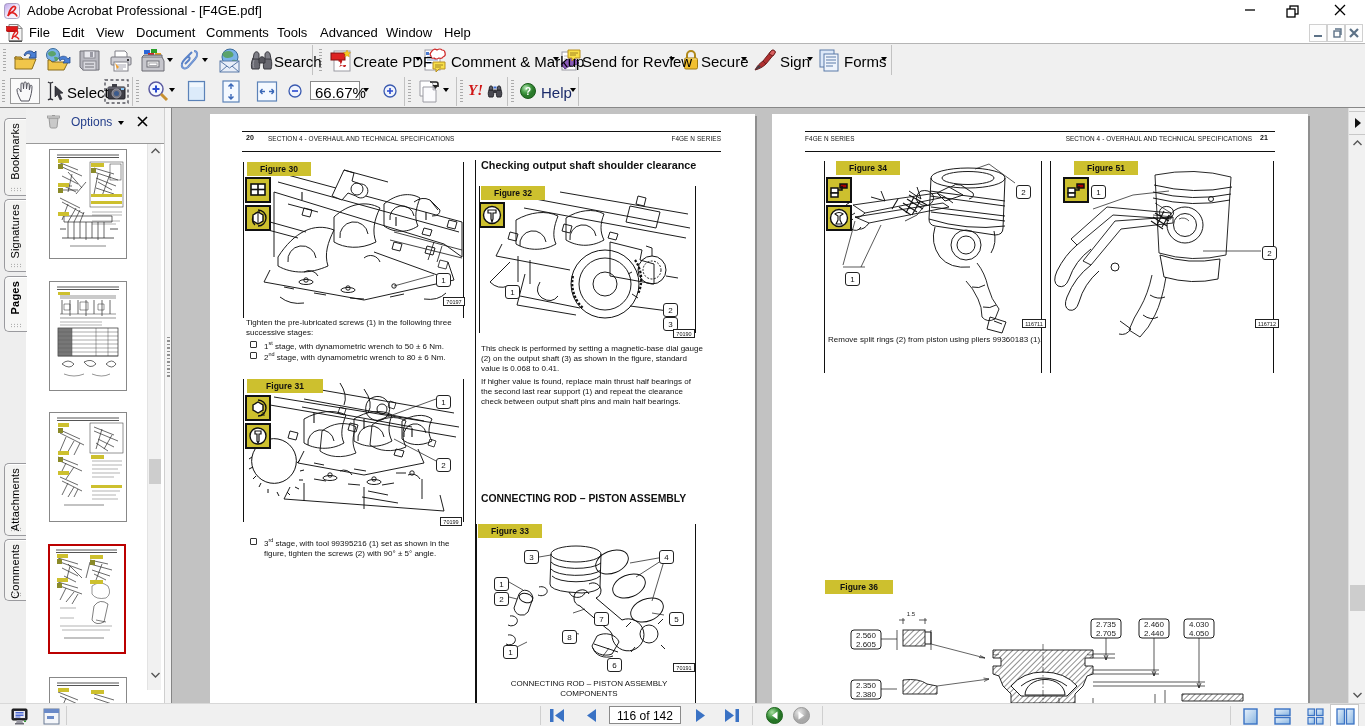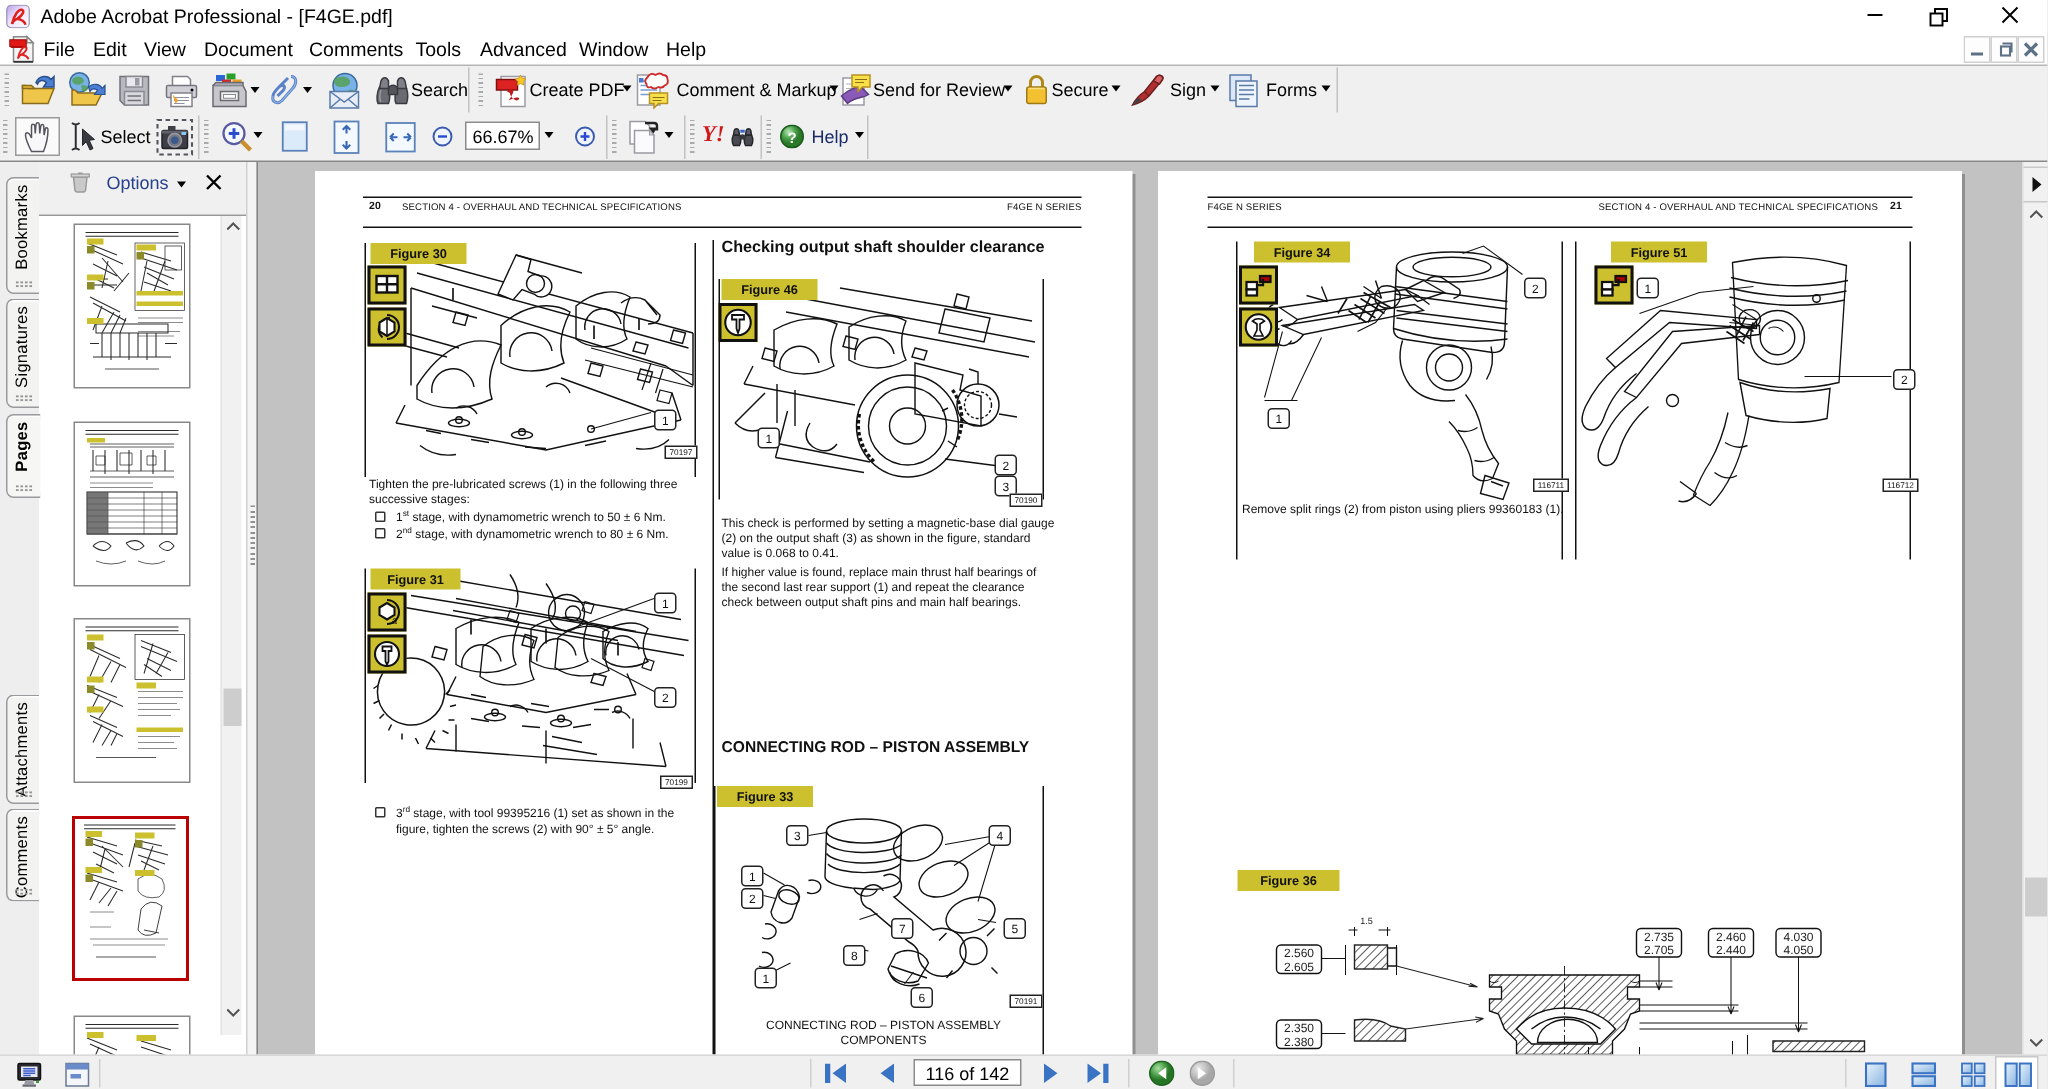--- a/index.html
+++ b/index.html
@@ -10,21 +10,21 @@
 #titlebar{left:0;top:0;width:1365px;height:22px;background:#fff;}
 #title-text{left:27px;top:3px;font-size:13px;color:#000;}
 
 #menubar{left:0;top:22px;width:1186px;height:21px;background:#fff;}
 .menu-item{position:absolute;top:3px;font-size:13px;color:#000;}
 
 #tb1{left:0;top:44px;width:1365px;height:32px;background:#f0f0f0;}
 #tb2{left:0;top:76px;width:1365px;height:31px;background:#f0f0f0;}
 .tbsep{position:absolute;top:1px;bottom:1px;width:1px;background:#c2c2c2;}
 .grip{position:absolute;width:3px;background-image:repeating-linear-gradient(to bottom,#aaa 0,#aaa 1px,#f0f0f0 1px,#f0f0f0 3px);}
-.tbtext{position:absolute;font-size:12px;letter-spacing:0;color:#000;white-space:nowrap;}
+.tbtext{position:absolute;font-size:15px;letter-spacing:0;color:#000;white-space:nowrap;}
 .drop{position:absolute;width:0;height:0;border-left:3.5px solid transparent;border-right:3.5px solid transparent;border-top:4px solid #000;}
 
 #main{left:0;top:107px;width:1365px;height:596px;background:#f0f0f0;border-top:1px solid #888;}
 #tabstrip{left:0;top:0;width:26px;height:596px;background:#eee;}
 .vtab{position:absolute;left:4px;width:22px;background:#f3f3f2;border:1px solid #9a9a9e;border-right:none;border-radius:5px 0 0 5px;box-shadow:inset 0 1px 0 #fff;}
 .vtab span{position:absolute;left:4px;top:4px;writing-mode:vertical-rl;transform:rotate(180deg);white-space:nowrap;font-size:11px;color:#000;letter-spacing:0.2px;}
 .vtab:after{content:"";position:absolute;left:5px;bottom:3px;width:12px;height:5px;background-image:radial-gradient(circle,#949494 0.7px,transparent 0.8px);background-size:3px 2.5px;}
 .vtab.active{background:#f6f6f5;width:23px;z-index:3;}
 #panel{left:26px;top:0;width:138px;height:596px;background:#f0f0f0;}
 #panelhead{position:absolute;left:0;top:0;width:138px;height:35px;}
@@ -568,21 +568,21 @@
             <ellipse cx="86" cy="99" rx="7" ry="2.5"></ellipse>
               <ellipse cx="130" cy="103" rx="7" ry="2.5"></ellipse>
             <path d="M164 96 a9 9 0 0 1 12 4 M96 92 a9 9 0 0 1 12 4"></path>
             <path d="M78 52 C88 44 102 42 112 48 C108 58 108 66 112 74 C98 80 84 78 76 72 Z" stroke-width="0.9"></path>
             <path d="M128 46 C138 38 152 36 162 42 C158 52 158 60 162 68 C148 74 134 72 126 66 Z" stroke-width="0.9"></path>
             <path d="M70 84 l10 2 m30 4 l12 2 m30 2 l10 0"></path>
             <path d="M96 28 l6 2 l-2 6 l-6 -2 Z M146 22 l6 2 l-2 6 l-6 -2 Z M186 60 l6 2 l-2 6 l-6 -2 Z" stroke-width="0.8"></path>
             <path d="M118 118 l36 6 m-30 -12 l20 4"></path>
           </g>
         </svg>
-        <div class="figlabel" style="left:37px;top:265px;width:60px;">Figure 31</div>
+        <div class="figlabel" style="left:37px;top:265px;width:76px;">Figure 31</div>
         <div class="iconbox" style="left:35px;top:281px;">
           <svg width="22" height="22">
               <path d="M11 3 A8 8 0 0 1 11 19" fill="none" stroke="#111" stroke-width="1.4"></path>
               <path d="M6 8 L11 5 L16 8 L16 13 L11 16 L6 13 Z" fill="#fff" stroke="#111" stroke-width="1.4"></path>
               <text x="14" y="19" font-size="7" fill="#111" font-style="italic">a</text>
             </svg>
         </div>
         <div class="iconbox" style="left:35px;top:309px;">
           <svg width="22" height="22">
               <circle cx="11" cy="11" r="8" fill="#fff" stroke="#111" stroke-width="1.4"></circle>
@@ -615,21 +615,21 @@
             <circle cx="172" cy="84" r="14" stroke-width="1"></circle>
             <circle cx="172" cy="84" r="9" stroke-dasharray="2 1.4"></circle>
             <path d="M172 70 l0 -8 l-6 -2 M186 90 l12 2"></path>
             <path d="M148 88 l4 -2 M152 108 l6 4"></path>
             <path d="M60 96 q-6 10 2 16 q10 6 16 -2"></path>
             <path d="M38 70 L38 96 M50 74 L50 98"></path>
             <path d="M40 110 L100 122 M150 120 L196 126"></path>
             <path d="M45 88 L37 119 M37 119 L96 129"></path>
           </g>
         </svg>
-        <div class="figlabel" style="left:271px;top:72px;width:64px;">Figure 46</div>
+        <div class="figlabel" style="left:271px;top:72px;width:64px;">Figure 32</div>
         <div class="iconbox" style="left:269px;top:88px;">
           <svg width="22" height="22">
               <circle cx="11" cy="11" r="8.5" fill="#fff" stroke="#111" stroke-width="1.4"></circle>
               <path d="M7 6 h8 v3 h-3 v6 l-1 3 l-1 -3 v-6 h-3 Z" fill="#fff" stroke="#111" stroke-width="1.2"></path>
             </svg>
         </div>
         <div class="callout" style="left:295px;top:171px;">1</div>
         <div class="callout" style="left:453px;top:189px;">2</div>
         <div class="callout" style="left:453px;top:203px;">3</div>
         <div class="refbox" style="left:463px;top:215px;width:22px;">70190</div>

